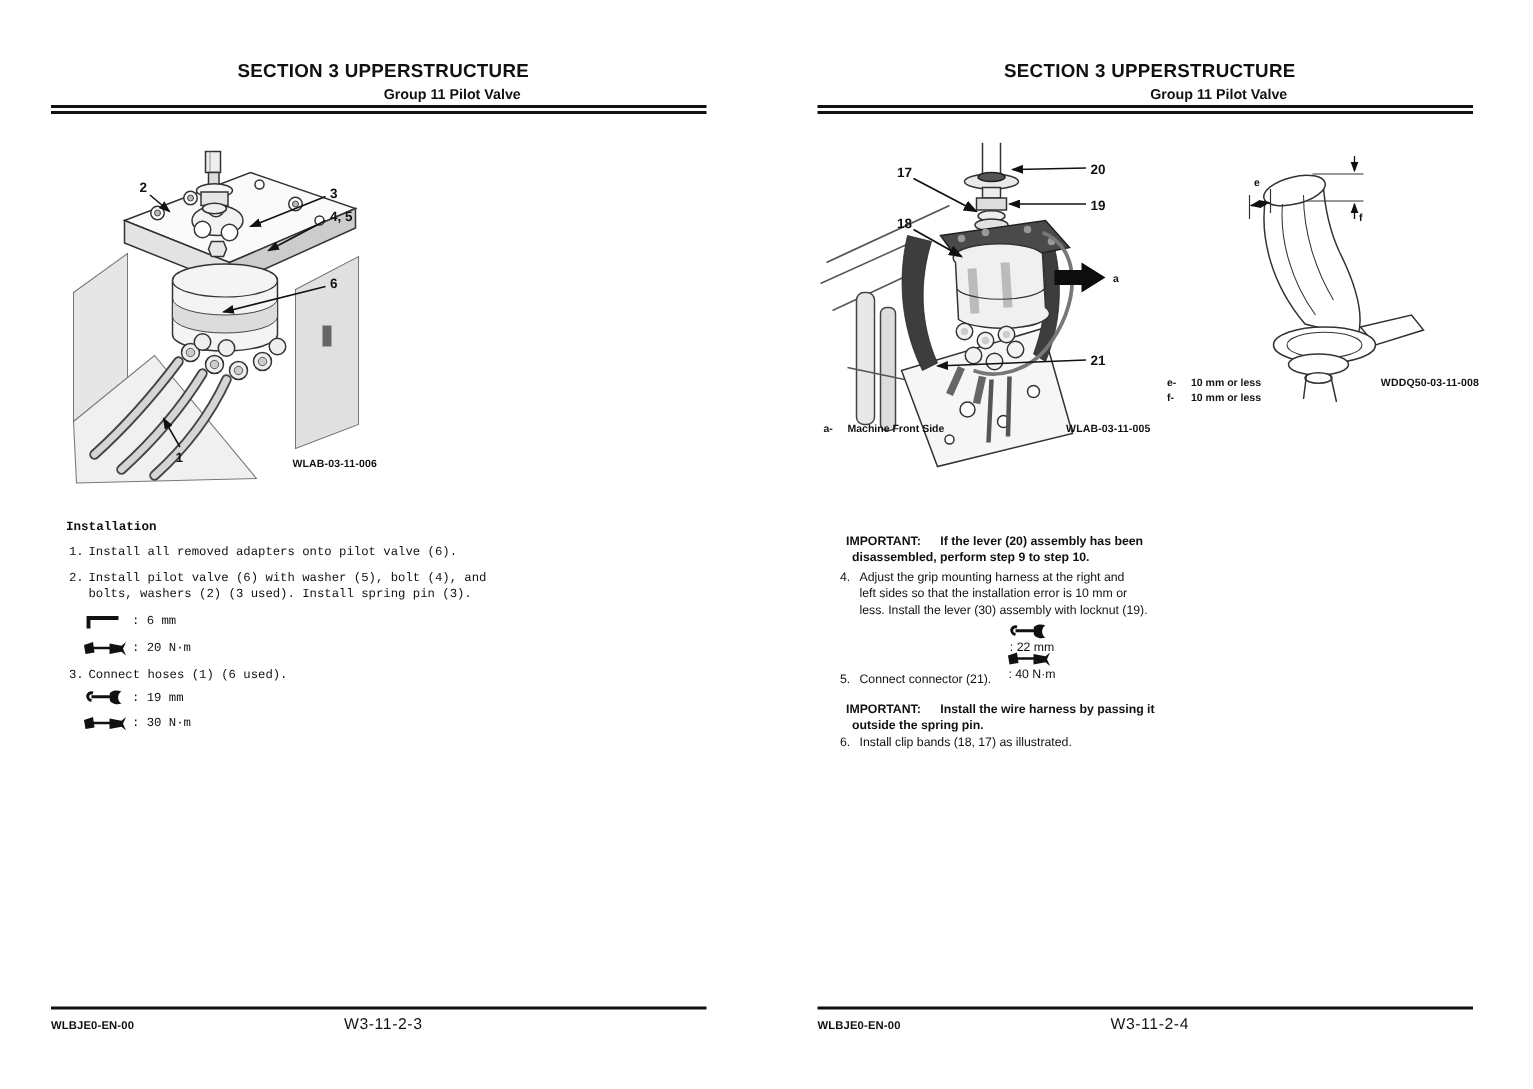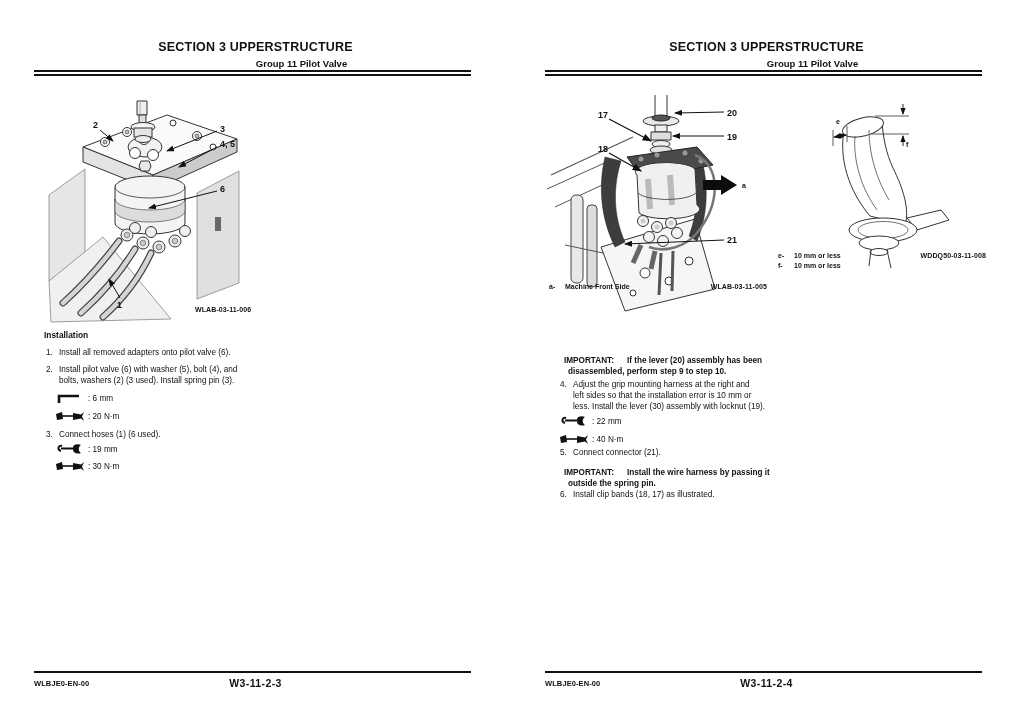--- a/index.html
+++ b/index.html
@@ -15,48 +15,48 @@
   .hdr-title{position:absolute;top:40px;left:0;width:100%;text-align:center;
     font-size:12.5px;font-weight:bold;letter-spacing:.2px;}
   .hdr-sub{position:absolute;top:58px;left:0;width:100%;text-align:center;
     font-size:9.5px;font-weight:bold;padding-left:46px;}
   .hdr-rule{position:absolute;top:70px;left:34px;width:437px;height:2px;
     border-top:2px solid #111;border-bottom:2px solid #111;}
 
   .ftr-rule{position:absolute;top:671px;left:34px;width:437px;border-top:2px solid #111;}
   .ftr-doc{position:absolute;top:679px;left:34px;font-size:7.5px;font-weight:bold;letter-spacing:.1px;}
   .ftr-page{position:absolute;top:677px;left:0;width:100%;text-align:center;
-    font-size:10.5px;font-weight:bold;letter-spacing:.4px;}
+    font-size:10.5px;font-weight:normal;letter-spacing:.4px;}
 
   .fig{position:absolute;}
   #fig-valve{left:45px;top:95px;width:240px;height:230px;}
   #fig-main{left:34px;top:95px;width:230px;height:220px;}
   #fig-lever{left:264px;top:100px;width:215px;height:175px;}
   .fig svg{position:absolute;left:0;top:0;}
   .fig-id{position:absolute;font-size:7px;font-weight:bold;letter-spacing:.1px;white-space:nowrap;}
   .fig-caption{position:absolute;font-size:7px;font-weight:bold;white-space:nowrap;display:flex;}
   .cap-key{width:16px;}
 
   svg text{font-family:"Liberation Sans",sans-serif;font-weight:bold;font-size:9px;fill:#111;}
   svg text.small{font-size:7px;}
 
   .body-col{position:absolute;width:270px;}
-  #body-left{left:44px;top:330px;}
+  #body-left{left:44px;top:346px;font-family:Liberation Mono, monospace;}
   #body-right{left:35px;top:355px;}
   .sec-head{font-size:8.4px;font-weight:bold;line-height:11px;margin-bottom:6px;}
   .step{display:flex;line-height:11px;font-size:8.2px;}
   .step-num{flex:none;width:13px;}
   .line{display:block;white-space:nowrap;}
   .spec{display:flex;align-items:center;height:11px;font-size:8.2px;margin-left:12px;text-align:center;}
   .spec .tool-icon{width:32px;flex:none;display:flex;align-items:center;}
   .imp{font-weight:bold;font-size:8.2px;line-height:11px;}
   .imp .imp-label{margin-right:13px;padding-left:18px;}
   .imp .indent{margin-left:22px;}
   #body-right .step{margin-left:14px;}
-  #body-right .spec{margin-left:14px;}
+  #body-right .spec{margin-left:14px;flex-direction:column;}
   #body-left .step{margin-left:2px;}
 
   .mb2{margin-bottom:2px;}.mb4{margin-bottom:4px;}.mb6{margin-bottom:6px;}
   .mb7{margin-bottom:7px;}.mb9{margin-bottom:9px;}
 </style>
 </head>
 <body>
 
 <div class="page" id="page-left">
   <div class="hdr-title">SECTION 3 UPPERSTRUCTURE</div>

